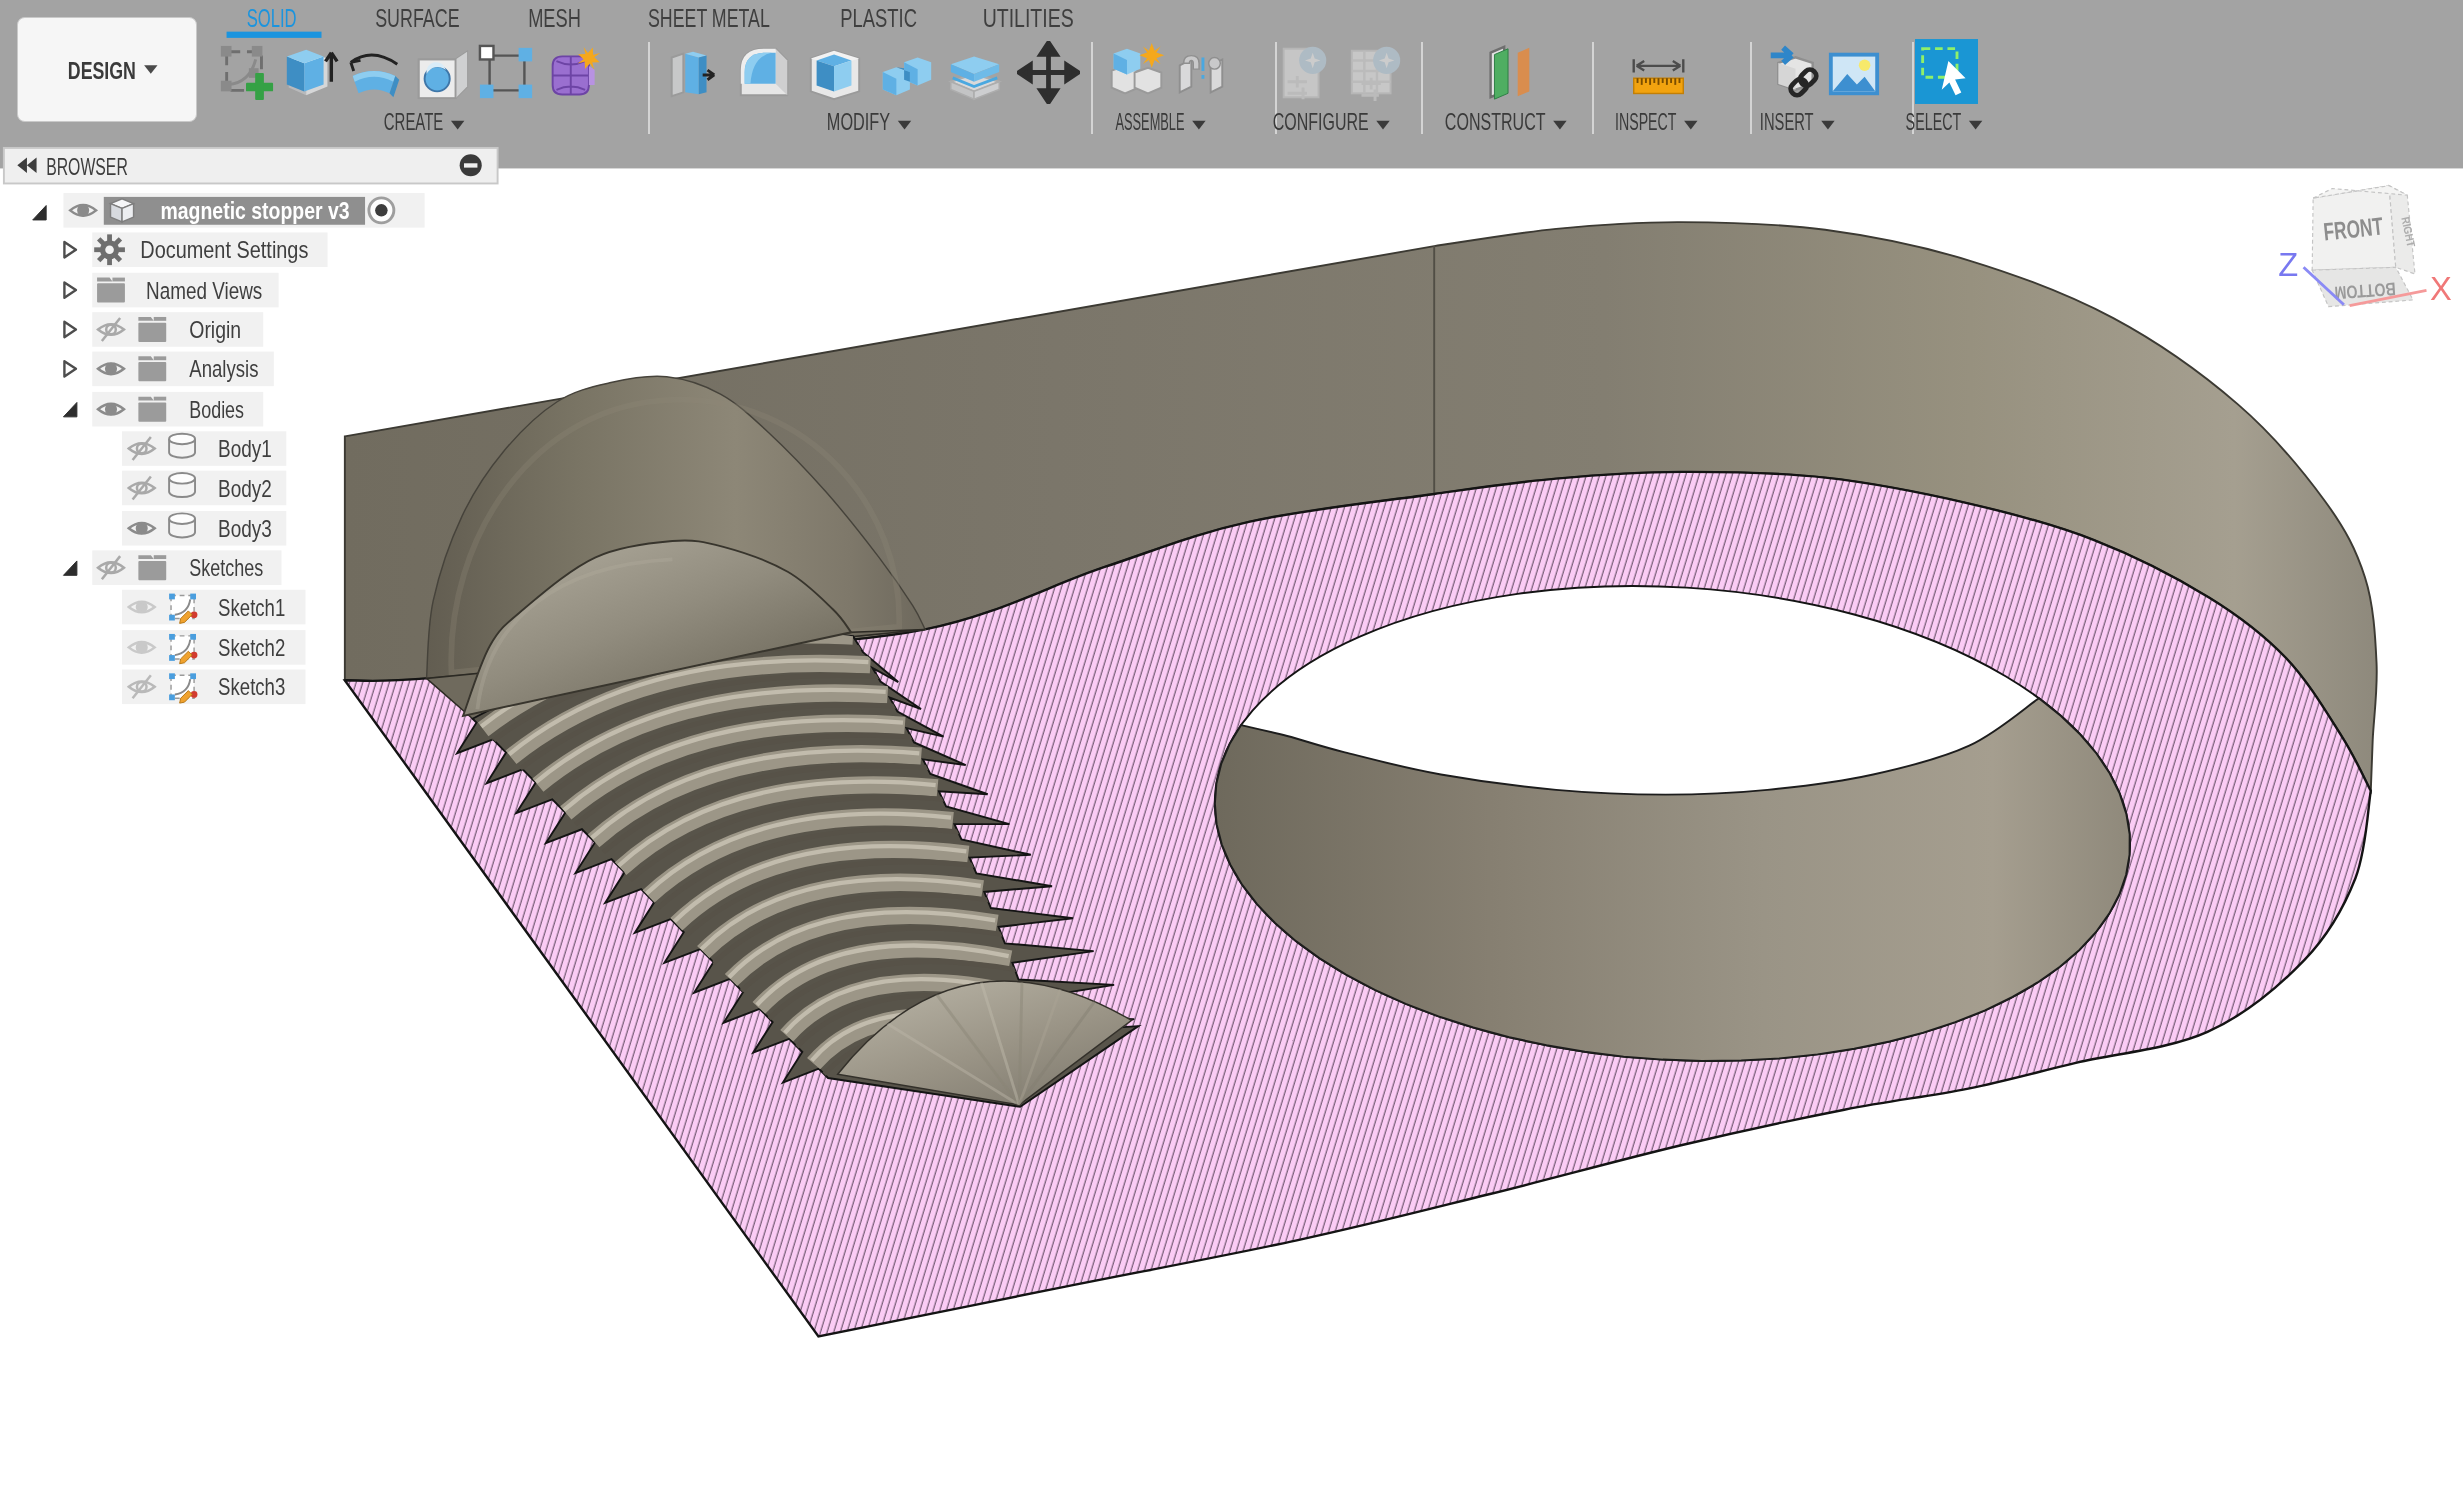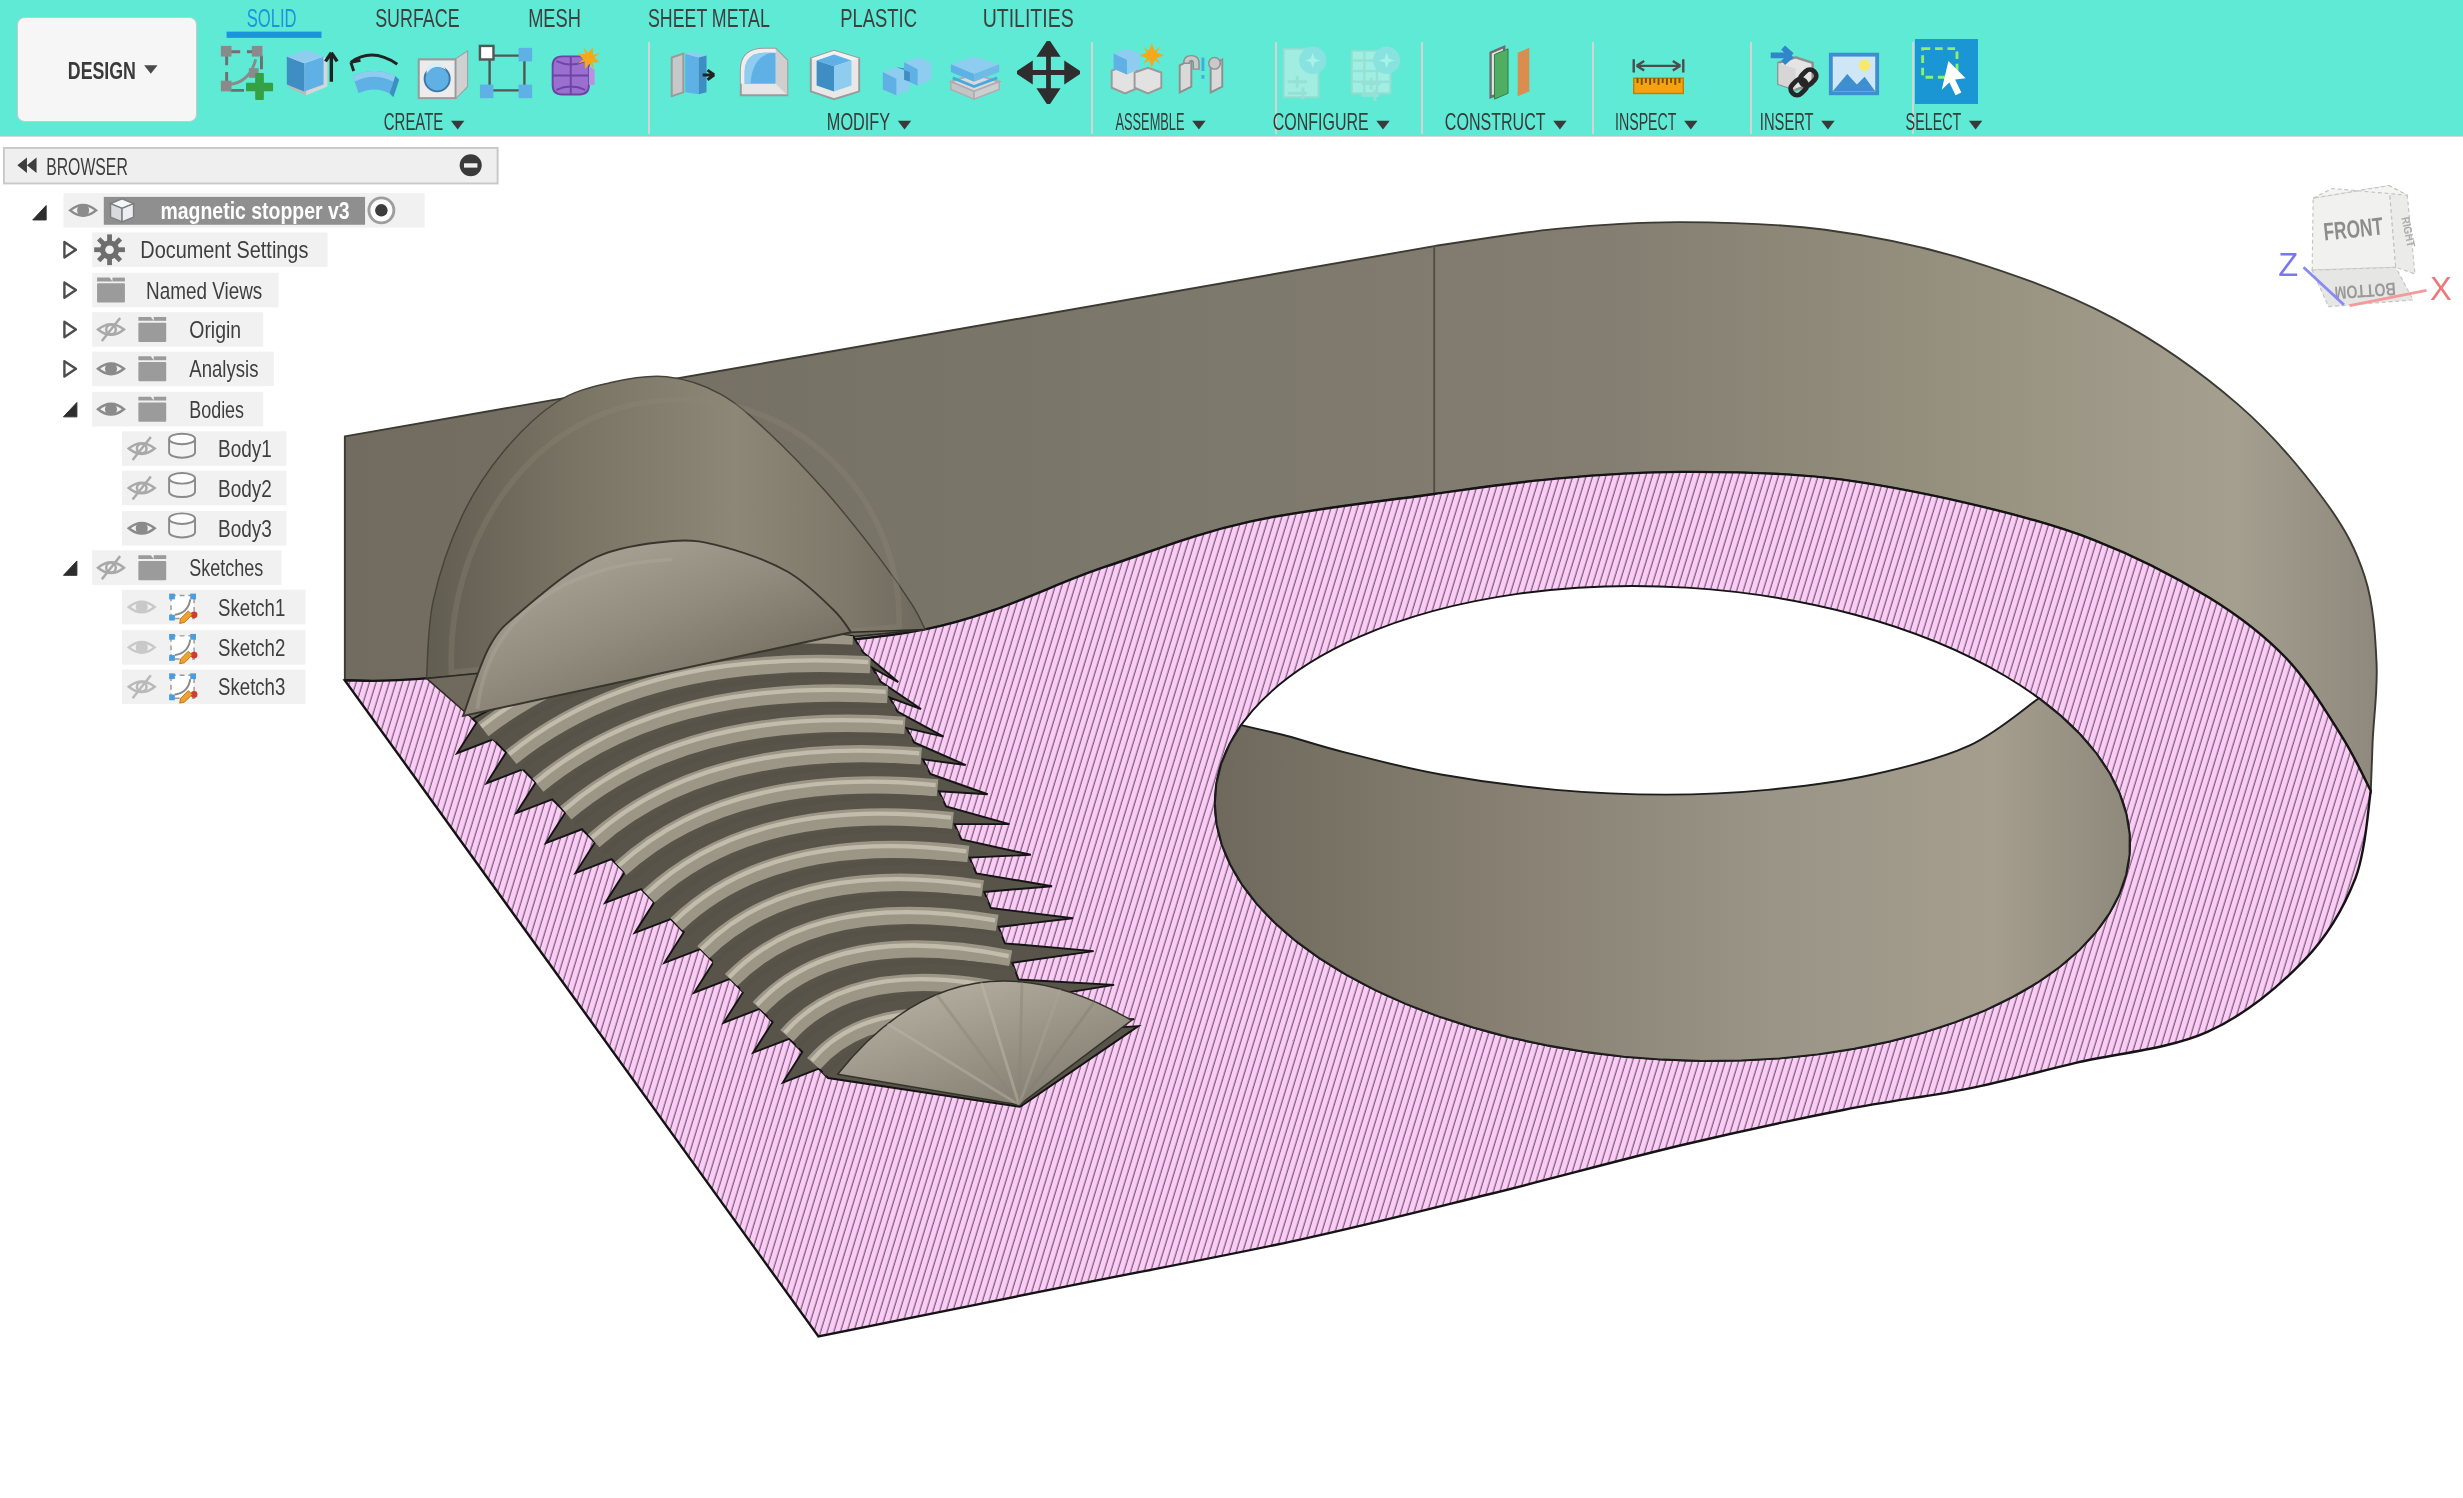--- a/index.html
+++ b/index.html
@@ -121,21 +121,21 @@
       <polygon points="2408,206 2428,196 2506,203 2487,193" fill="#f4f4f3"></polygon>
     </g>
     <text x="2450" y="247" font-size="26" font-weight="bold" fill="#8d8d8d" text-anchor="middle" textLength="62" lengthAdjust="spacingAndGlyphs" transform="rotate(-6 2450 240)">FRONT</text>
     <text x="2462" y="306" font-size="19" font-weight="bold" fill="#9a9a9a" text-anchor="middle" textLength="64" lengthAdjust="spacingAndGlyphs" transform="rotate(176 2462 301)">BOTTOM</text>
     <text x="2503" y="242" font-size="12" font-weight="bold" fill="#adadad" text-anchor="middle" textLength="32" lengthAdjust="spacingAndGlyphs" transform="rotate(78 2503 242)">RIGHT</text>
     <line x1="2398" y1="278" x2="2440" y2="317" stroke="#8a8af5" stroke-width="3"></line>
     <line x1="2446" y1="318" x2="2526" y2="302" stroke="#f59a9a" stroke-width="3"></line>
     <text x="2382" y="287" font-size="34" fill="#7878f0" text-anchor="middle">Z</text>
     <text x="2541" y="312" font-size="34" fill="#f07878" text-anchor="middle">X</text>
   </svg>
-<div style="position:absolute;left:0;top:0;width:2463px;height:137px;background:#5eead4;border-bottom:1.9px solid #d7d7d7">
+<div style="position:absolute;left:0;top:0;width:2463px;height:169px;background:#a3a3a3;border-bottom:1.9px solid #d7d7d7">
     <div style="position:absolute;left:17.3px;top:17.3px;width:180px;height:105px;background:#f6f6f6;border:1.9px solid #c9c9c9;border-radius:7.7px"></div>
     <div style="position:absolute;left:648px;top:42px;width:1.9px;height:92px;background:#d4d4d4"></div>
     <div style="position:absolute;left:1091px;top:42px;width:1.9px;height:92px;background:#d4d4d4"></div>
     <div style="position:absolute;left:1275px;top:42px;width:1.9px;height:92px;background:#d4d4d4"></div>
     <div style="position:absolute;left:1421px;top:42px;width:1.9px;height:92px;background:#d4d4d4"></div>
     <div style="position:absolute;left:1592px;top:42px;width:1.9px;height:92px;background:#d4d4d4"></div>
     <div style="position:absolute;left:1750px;top:42px;width:1.9px;height:92px;background:#d4d4d4"></div>
     <div style="position:absolute;left:1912px;top:42px;width:1.9px;height:92px;background:#d4d4d4"></div>
     <svg style="position:absolute;left:217px;top:44px" width="58" height="58" viewBox="0 0 60 60">
       <g stroke="#6f6f6f" stroke-width="3" fill="none">

